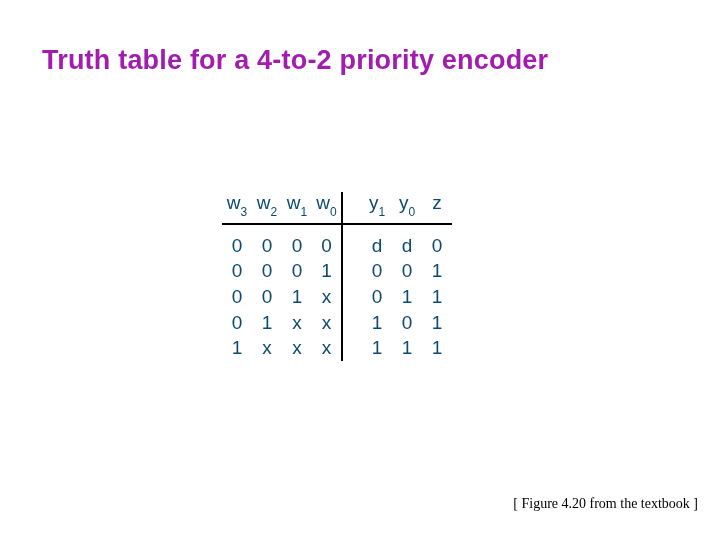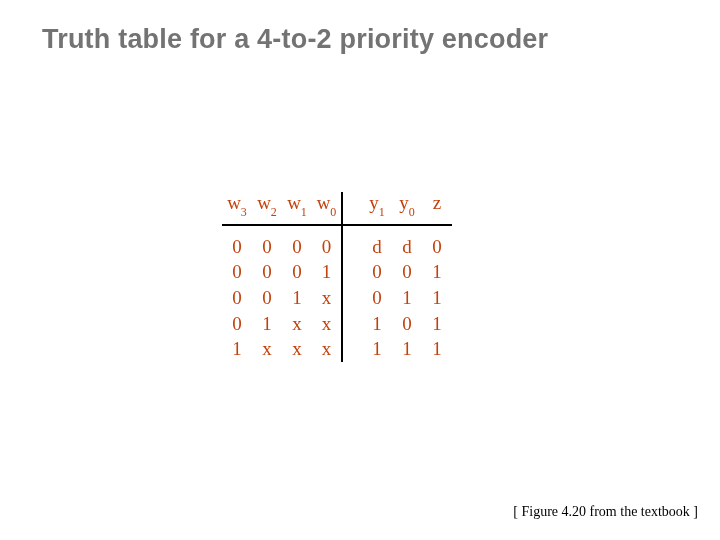--- a/index.html
+++ b/index.html
@@ -6,38 +6,39 @@
   html, body { width: 720px; height: 540px; }
   body {
     background: #fff;
     font-family: Arial, Helvetica, sans-serif;
     position: relative;
     overflow: hidden;
   }
   .title {
     font-size: 27px;
     font-weight: bold;
-    color: #737373;
+    color: #a21caf;
     padding: 24px 30px 0 42px;
     letter-spacing: 0.2px;
+    margin-top: 21px;
   }
   .table-wrap {
     position: absolute;
     left: 222px;
     top: 192px;
   }
   table {
     border-collapse: collapse;
   }
   th, td {
     text-align: center;
-    font-family: Liberation Serif, serif;
+    font-family: Liberation Sans, sans-serif;
     font-size: 19px;
     font-weight: normal;
-    color: #c2410c;
+    color: #0c4a6e;
     padding: 0;
     vertical-align: top;
   }
   thead th {
     padding-bottom: 6px;
     border-bottom: 2px solid #000;
   }
   tbody td {
     line-height: 1.35;
     padding-top: 0;
@@ -52,21 +53,21 @@
     width: 20px;
     border-left: 2px solid #000;
   }
   thead th.gap { border-bottom: 2px solid #000; }
   .hdr { font-style: normal; }
   .hdr .base { display:inline; }
   .hdr .sub { font-size: 12px; vertical-align: sub; position: relative; top: 2px; }
   .footnote {
     position: absolute;
     right: 22px;
-    bottom: 20px;
+    bottom: 28px;
     font-family: "Times New Roman", Times, serif;
     font-size: 14px;
     color: #000;
   }
 </style>
 </head>
 <body>
 
 <h1 class="title">Truth table for a 4-to-2 priority encoder</h1>
 

